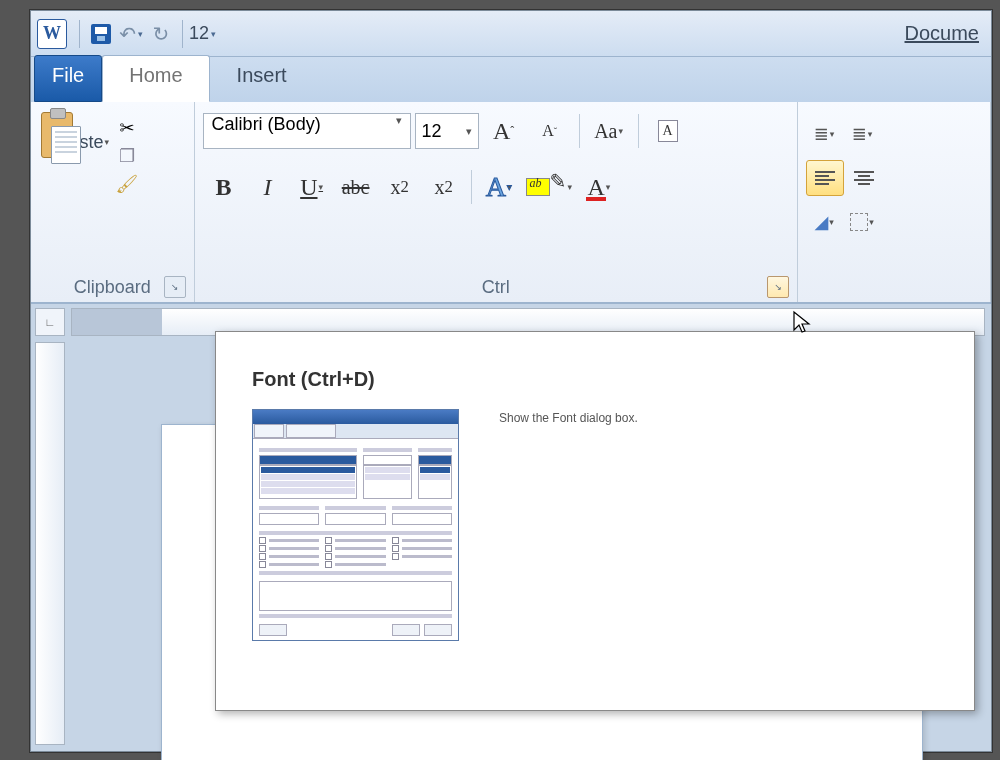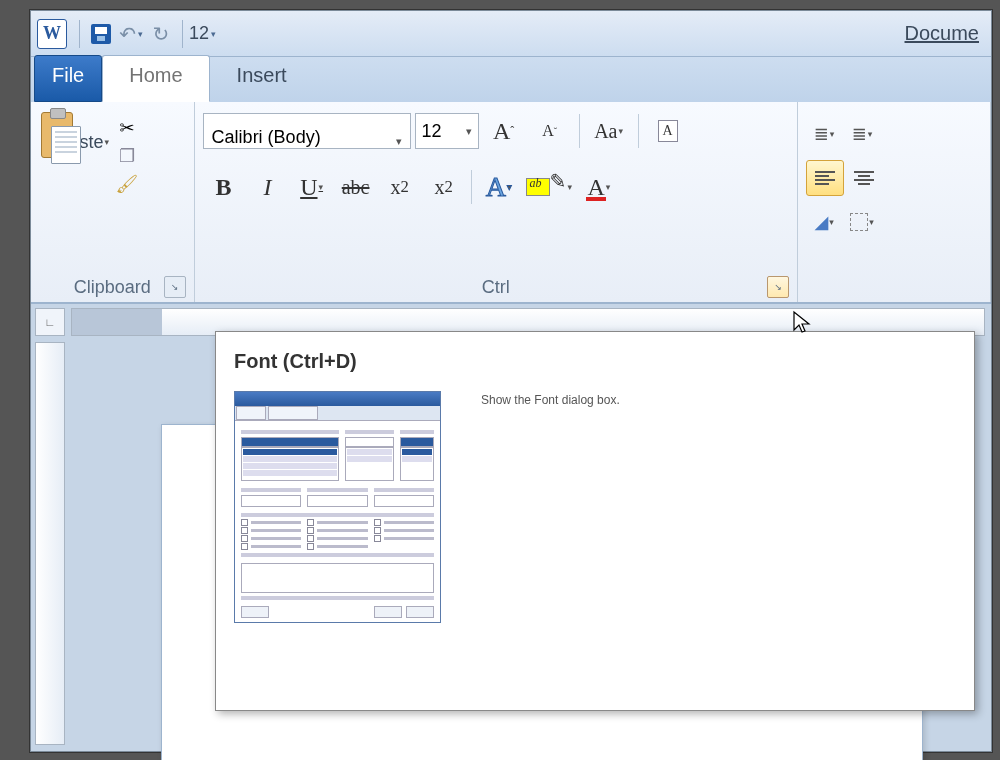--- a/index.html
+++ b/index.html
@@ -255,21 +255,21 @@
   align-items: center;
   height: 46px;
   gap: 4px;
 }
 .font-name-box {
   width: 190px;
   height: 34px;
   background: #fff;
   border: 1px solid #a8b4c2;
   display: flex;
-  align-items: flex-end;
+  align-items: flex-start;
   padding: 0 8px;
   font-size: 18px;
 }
 .font-name-box .caret, .font-size-box .caret {
   margin-left: auto;
   font-size: 11px;
   color: #555;
 }
 .font-size-box {
   width: 50px;
@@ -425,21 +425,21 @@
 }
 .tooltip {
   position: absolute;
   left: 215px;
   top: 331px;
   width: 760px;
   height: 380px;
   background: #fff;
   border: 1px solid #888;
   box-shadow: 3px 3px 8px rgba(0,0,0,0.3);
-  padding: 18px;
+  padding: 36px;
   box-sizing: border-box;
 }
 .tooltip-title {
   font-weight: bold;
   font-size: 20px;
   color: #333;
   margin-bottom: 18px;
 }
 .tooltip-body {
   display: flex;

